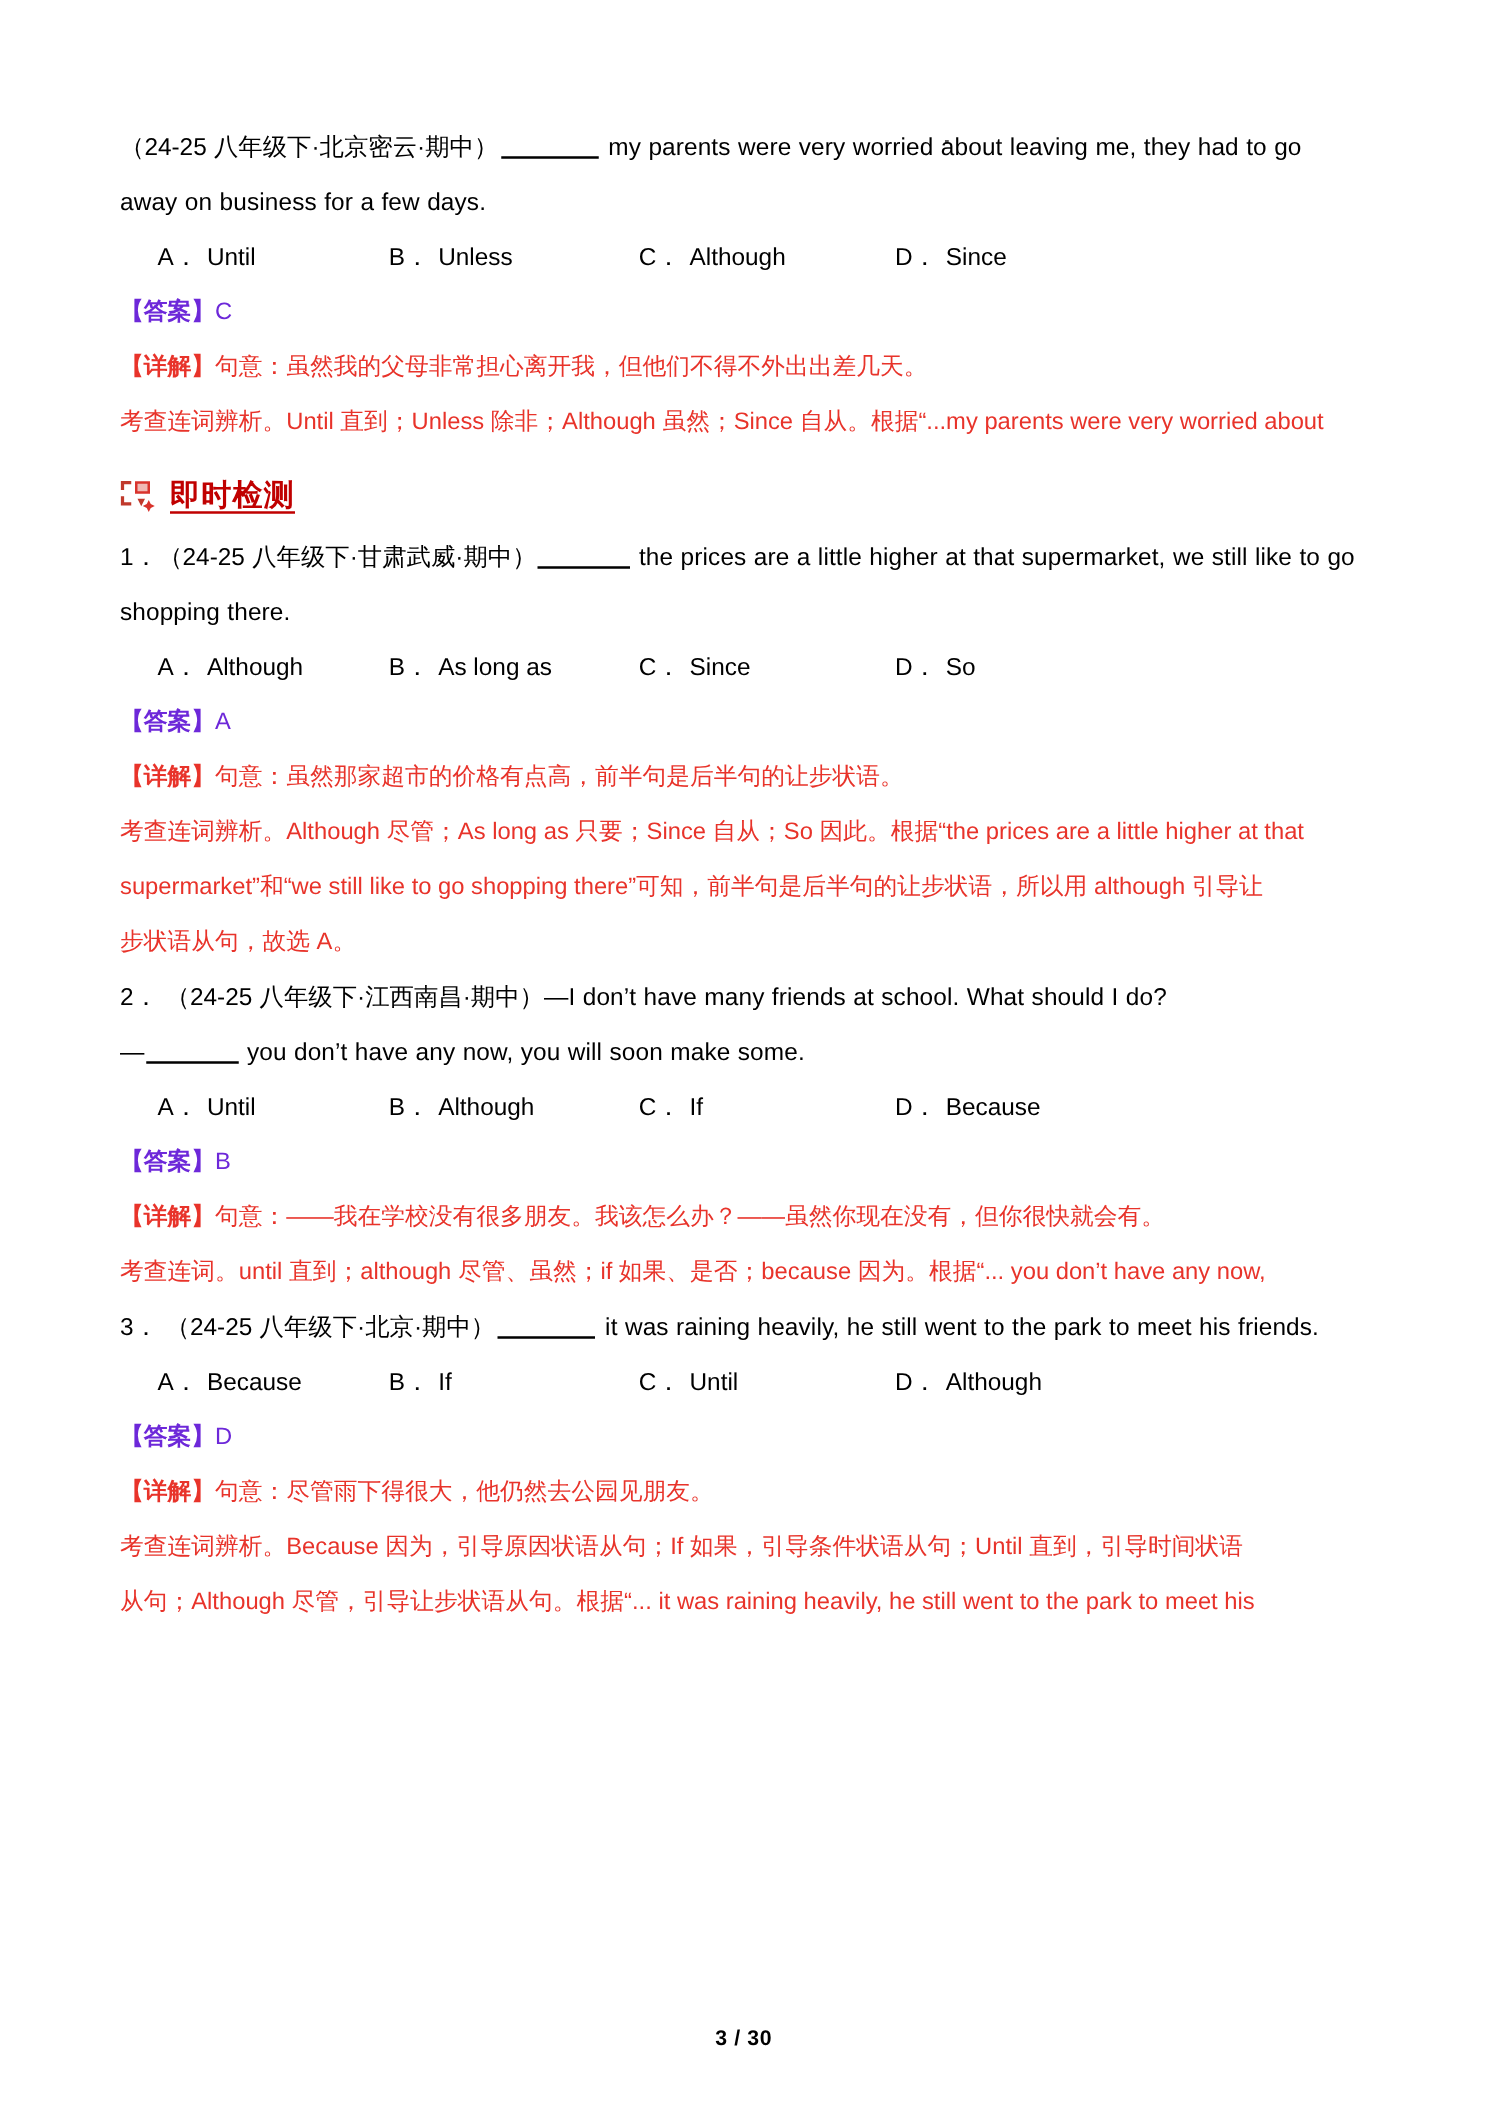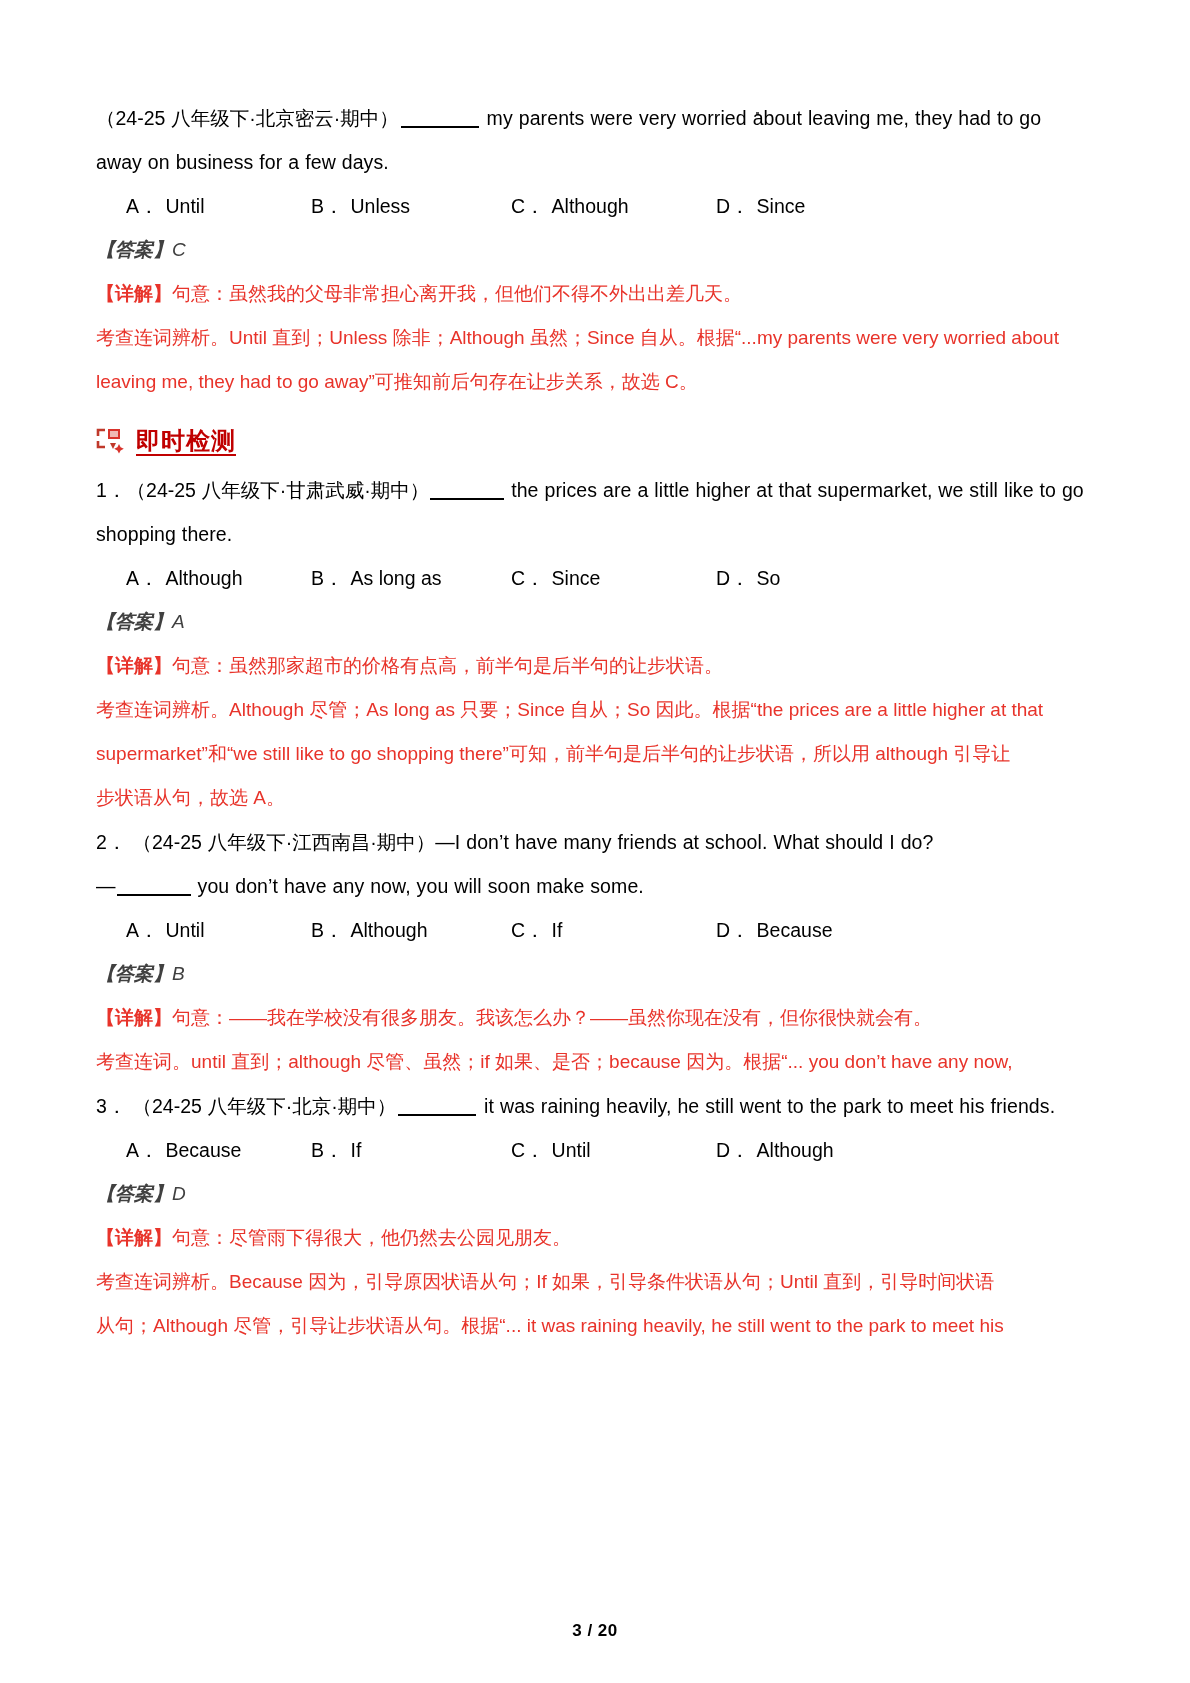--- a/index.html
+++ b/index.html
@@ -76,24 +76,23 @@
   .opt-d { width: 160px; }
   .opt .lab { margin-right: 7px; }
 
   
   .red {
     color: #e8332a;
     font-size: 19px;
     line-height: 44px;
   }
   .ans {
-    color: #404040;
+    color: #6d28d9;
     font-size: 19px;
     line-height: 44px;
-    font-style: italic;
   }
   .tag {
     font-weight: bold;
   }
 
   
   .section-head {
     display: flex;
     align-items: center;
     margin-top: 14px;
@@ -157,21 +156,20 @@
 
     <div class="options">
       <span class="opt opt-a"><span class="lab">A．</span><span>Until</span></span><span class="opt opt-b"><span class="lab">B．</span><span>Unless</span></span><span class="opt opt-c"><span class="lab">C．</span><span>Although</span></span><span class="opt opt-d"><span class="lab">D．</span><span>Since</span></span>
     </div>
 
     <p class="ans"><span class="tag">【答案】</span><span>C</span></p>
 
     <p class="red"><span class="tag">【详解】</span><span>句意：虽然我的父母非常担心离开我，但他们不得不外出出差几天。</span></p>
 
     <p class="red">考查连词辨析。Until 直到；Unless 除非；Although 虽然；Since 自从。根据“...my parents were very worried about</p>
-    <p class="red">leaving me, they had to go away”可推知前后句存在让步关系，故选 C。</p>
 
     <div class="section-head">
       <span class="section-icon">
         <svg width="34" height="30" viewBox="0 0 34 30" xmlns="http://www.w3.org/2000/svg">
           <path d="M2 9 L2 3 L9 3" fill="none" stroke="#c0392b" stroke-width="2.6"></path>
           <path d="M2 14 L2 20 L9 20" fill="none" stroke="#c0392b" stroke-width="2.6"></path>
           <rect x="12" y="2" width="12" height="10" fill="#d9332c"></rect>
           <rect x="14" y="4" width="8" height="6" fill="#f0b9b4"></rect>
           <path d="M14 16 L20 16 L17 22 Z" fill="#c0392b"></path>
           <path d="M23 17 l1.6 3.2 l3.2 1.6 l-3.2 1.6 l-1.6 3.2 l-1.6 -3.2 l-3.2 -1.6 l3.2 -1.6 Z" fill="#d9332c"></path>
@@ -210,14 +208,14 @@
       <span class="opt opt-a"><span class="lab">A．</span><span>Because</span></span><span class="opt opt-b"><span class="lab">B．</span><span>If</span></span><span class="opt opt-c"><span class="lab">C．</span><span>Until</span></span><span class="opt opt-d"><span class="lab">D．</span><span>Although</span></span>
     </div>
 
     <p class="ans"><span class="tag">【答案】</span><span>D</span></p>
     <p class="red"><span class="tag">【详解】</span><span>句意：尽管雨下得很大，他仍然去公园见朋友。</span></p>
     <p class="red">考查连词辨析。Because 因为，引导原因状语从句；If 如果，引导条件状语从句；Until 直到，引导时间状语</p>
     <p class="red">从句；Although 尽管，引导让步状语从句。根据“... it was raining heavily, he still went to the park to meet his</p>
 
   </div>
 
-  <div class="footer">3 / 20</div>
+  <div class="footer">3 / 30</div>
 </div>
 
 </body></html>

